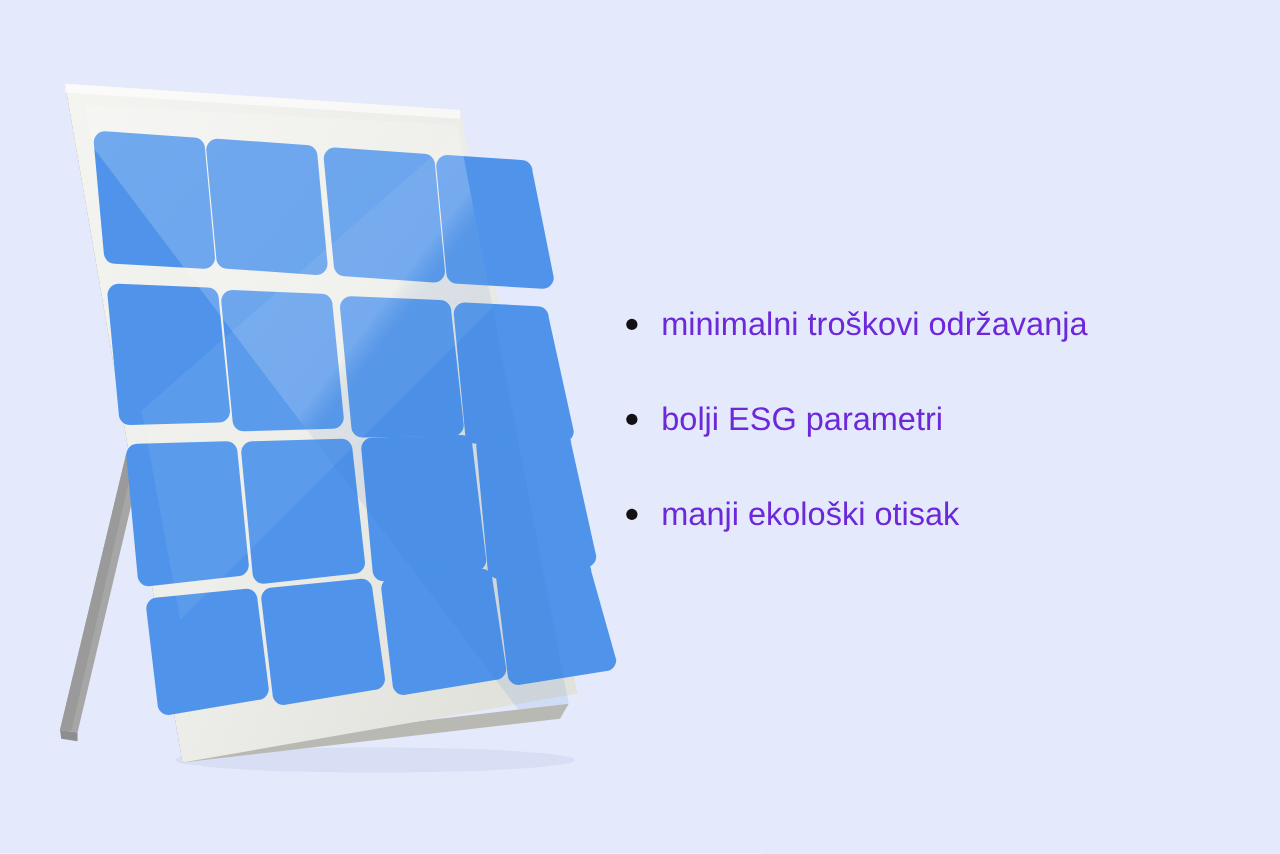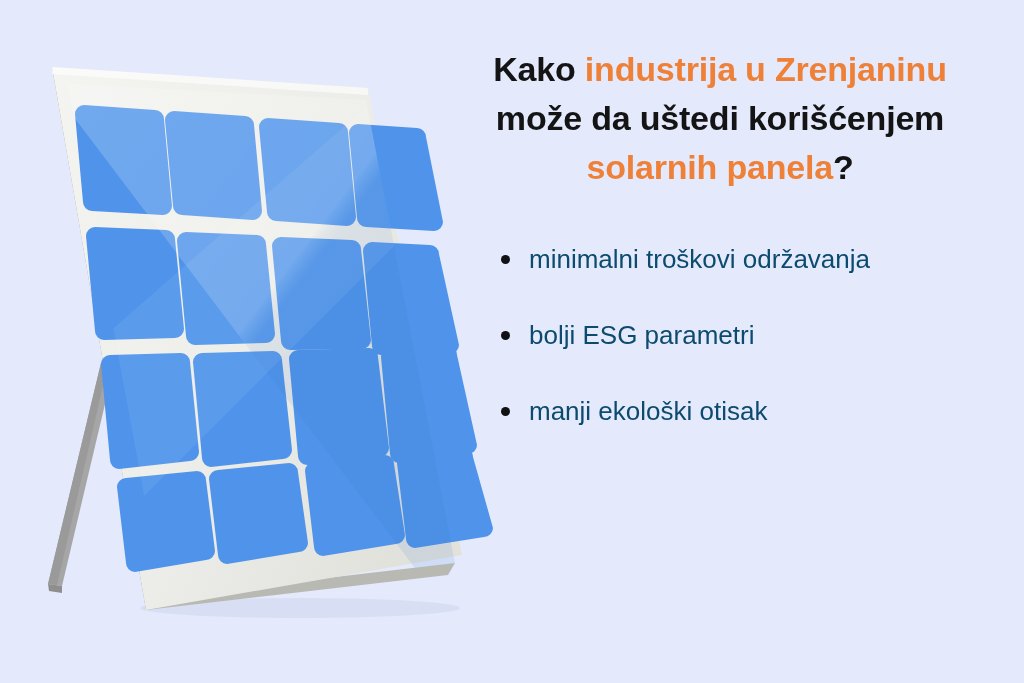--- a/index.html
+++ b/index.html
@@ -73,21 +73,21 @@
     list-style: none;
     margin: 0;
     padding: 0;
   }
   #benefits li {
     position: relative;
     padding-left: 37px;
     margin-bottom: 41px;
     font-size: 26px;
     line-height: 1.34;
-    color: #0c4a6e;
+    color: #6d28d9;
   }
   #benefits li:last-child {
     margin-bottom: 0;
   }
   #benefits li .bullet-dot {
     position: absolute;
     left: 9px;
     top: 13px;
     width: 9px;
     height: 9px;
@@ -166,25 +166,20 @@
         <polygon points="-60,-60 560,-60 560,760" fill="url(#glare)"></polygon>
         <polygon points="-60,480 420,60 500,140 -60,700" fill="#ffffff" opacity="0.07"></polygon>
       </g>
 
       <polygon points="52,67 368,88 368,95 52,74" fill="#ffffff" opacity="0.6"></polygon>
     </svg>
   </div>
 
   <div id="text-column">
 
-    <h1 id="headline">
-      <span class="hl-line"><span>Kako </span><span class="accent">industrija u Zrenjaninu</span></span>
-      <span class="hl-line">može da uštedi korišćenjem</span>
-      <span class="hl-line"><span class="accent">solarnih panela</span><span>?</span></span>
-    </h1>
 
     <ul id="benefits">
       <li>
         <span class="bullet-dot"></span>
         <span class="bullet-text">minimalni troškovi održavanja</span>
       </li>
       <li>
         <span class="bullet-dot"></span>
         <span class="bullet-text">bolji ESG parametri</span>
       </li>

